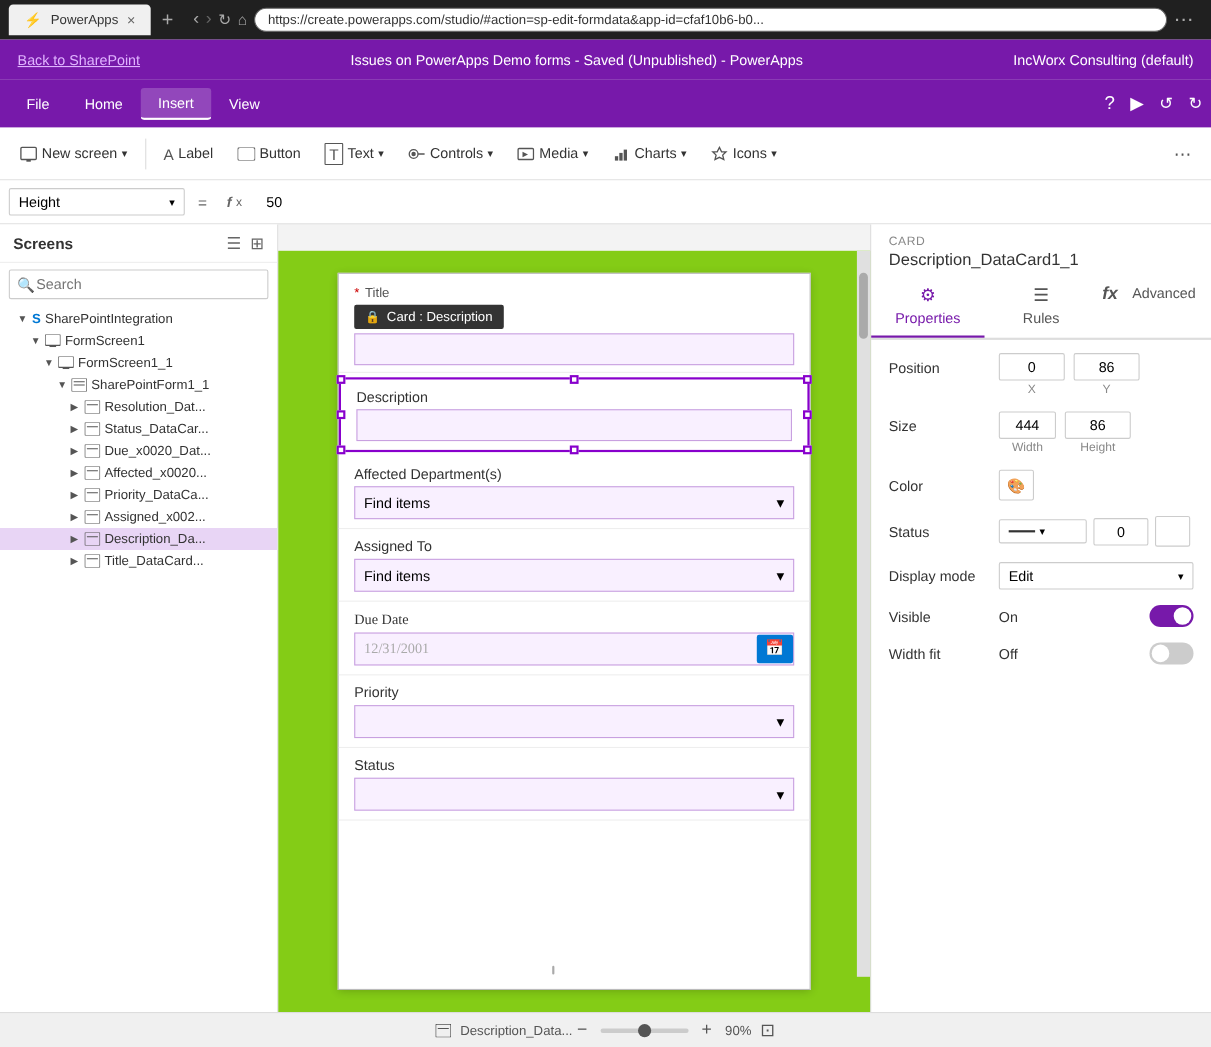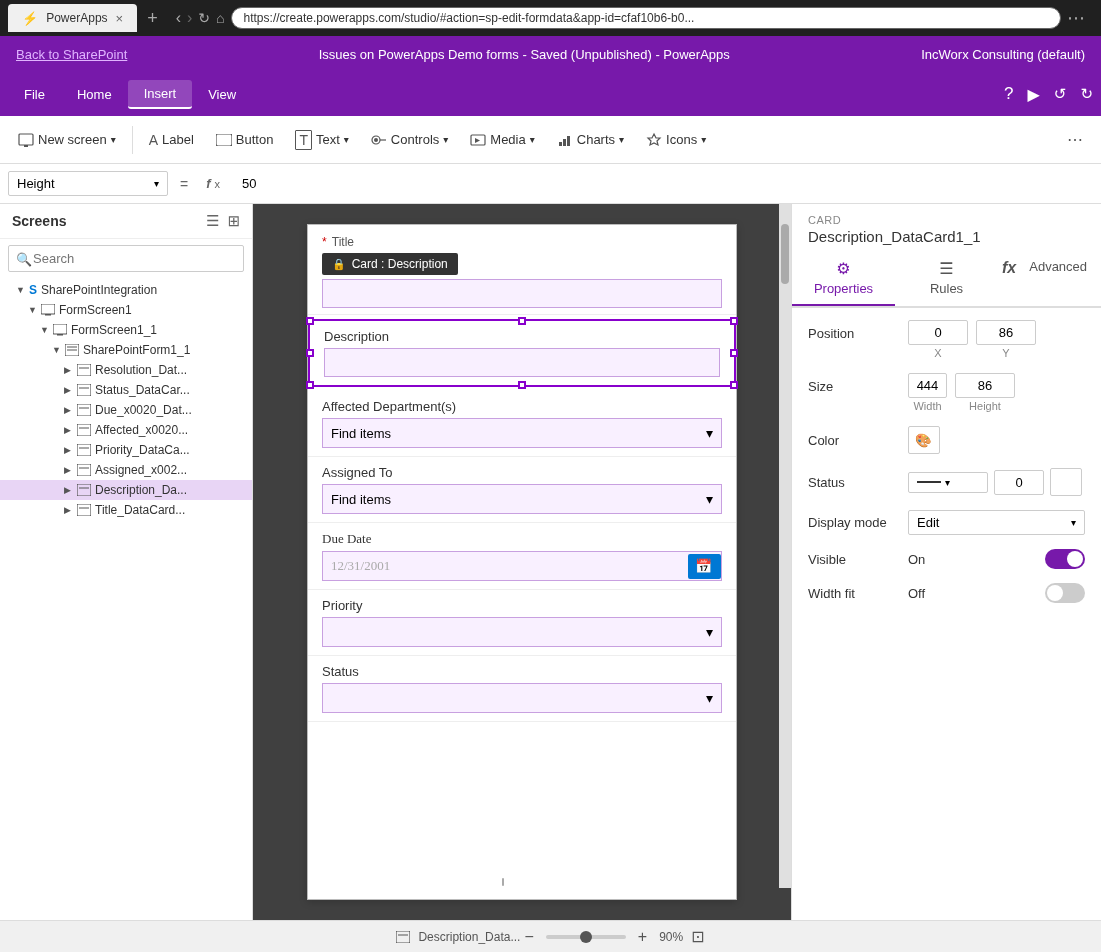--- a/index.html
+++ b/index.html
@@ -259,21 +259,21 @@
         <svg width="14" height="12" viewBox="0 0 14 12" style="margin-right:4px;">
             <rect x="0" y="0" width="14" height="12" rx="1" fill="none" stroke="#555" stroke-width="1.2"></rect>
             <line x1="2" y1="4" x2="12" y2="4" stroke="#555" stroke-width="1"></line>
           </svg>
         <span>Title_DataCard...</span>
       </div>
 
     </div>
   </div>
 
-  <div style="flex:1; background:#404040; position:relative; overflow:hidden; display:flex; flex-direction:column;">
+  <div style="flex:1; background:#84cc16; position:relative; overflow:hidden; display:flex; flex-direction:column;margin-top:24px;">
     <div style="flex:1; overflow:auto; padding:20px 30px; display:flex; justify-content:center;">
       <div style="background:#fff; width:430px; box-shadow:0 2px 8px rgba(0,0,0,0.2); border:1px solid #bbb; position:relative; flex-shrink:0;">
 
         <div style="padding:10px 14px 6px; border-bottom:1px solid #eee;">
           <div style="font-size:12px; color:#555; margin-bottom:4px;">
             <span style="color:#cc0000; margin-right:2px;">*</span>
             <span>Title</span>
           </div>
           
           <div style="background:#333; color:#fff; font-size:12px; padding:4px 10px; border-radius:2px; display:inline-flex; align-items:center; gap:6px; margin-bottom:4px; position:relative;">
@@ -384,21 +384,21 @@
             <input type="text" value="86" style="border: 1px solid rgb(204, 204, 204); padding: 4px 6px; font-size: 13px; border-radius: 2px; width: 60px; text-align: center;">
             <span style="font-size:11px; color:#888;">Y</span>
           </div>
         </div>
       </div>
 
       <div style="display:flex; align-items:flex-start; margin-bottom:14px;">
         <span style="font-size:13px; color:#333; min-width:100px; padding-top:6px;">Size</span>
         <div style="display:flex; gap:8px;">
           <div style="display:flex; flex-direction:column; align-items:center; gap:2px;">
-            <input type="text" value="444" style="border: 1px solid rgb(204, 204, 204); padding: 4px 6px; font-size: 13px; border-radius: 2px; width: 39px; text-align: center;">
+            <input type="text" value="444" style="border: 1px solid rgb(204, 204, 204); padding: 4px 6px; font-size: 13px; border-radius: 2px; width: 52px; text-align: center;">
             <span style="font-size:11px; color:#888;">Width</span>
           </div>
           <div style="display:flex; flex-direction:column; align-items:center; gap:2px;">
             <input type="text" value="86" style="border: 1px solid rgb(204, 204, 204); padding: 4px 6px; font-size: 13px; border-radius: 2px; width: 60px; text-align: center;">
             <span style="font-size:11px; color:#888;">Height</span>
           </div>
         </div>
       </div>
 
       <div style="display:flex; align-items:center; margin-bottom:14px;">

